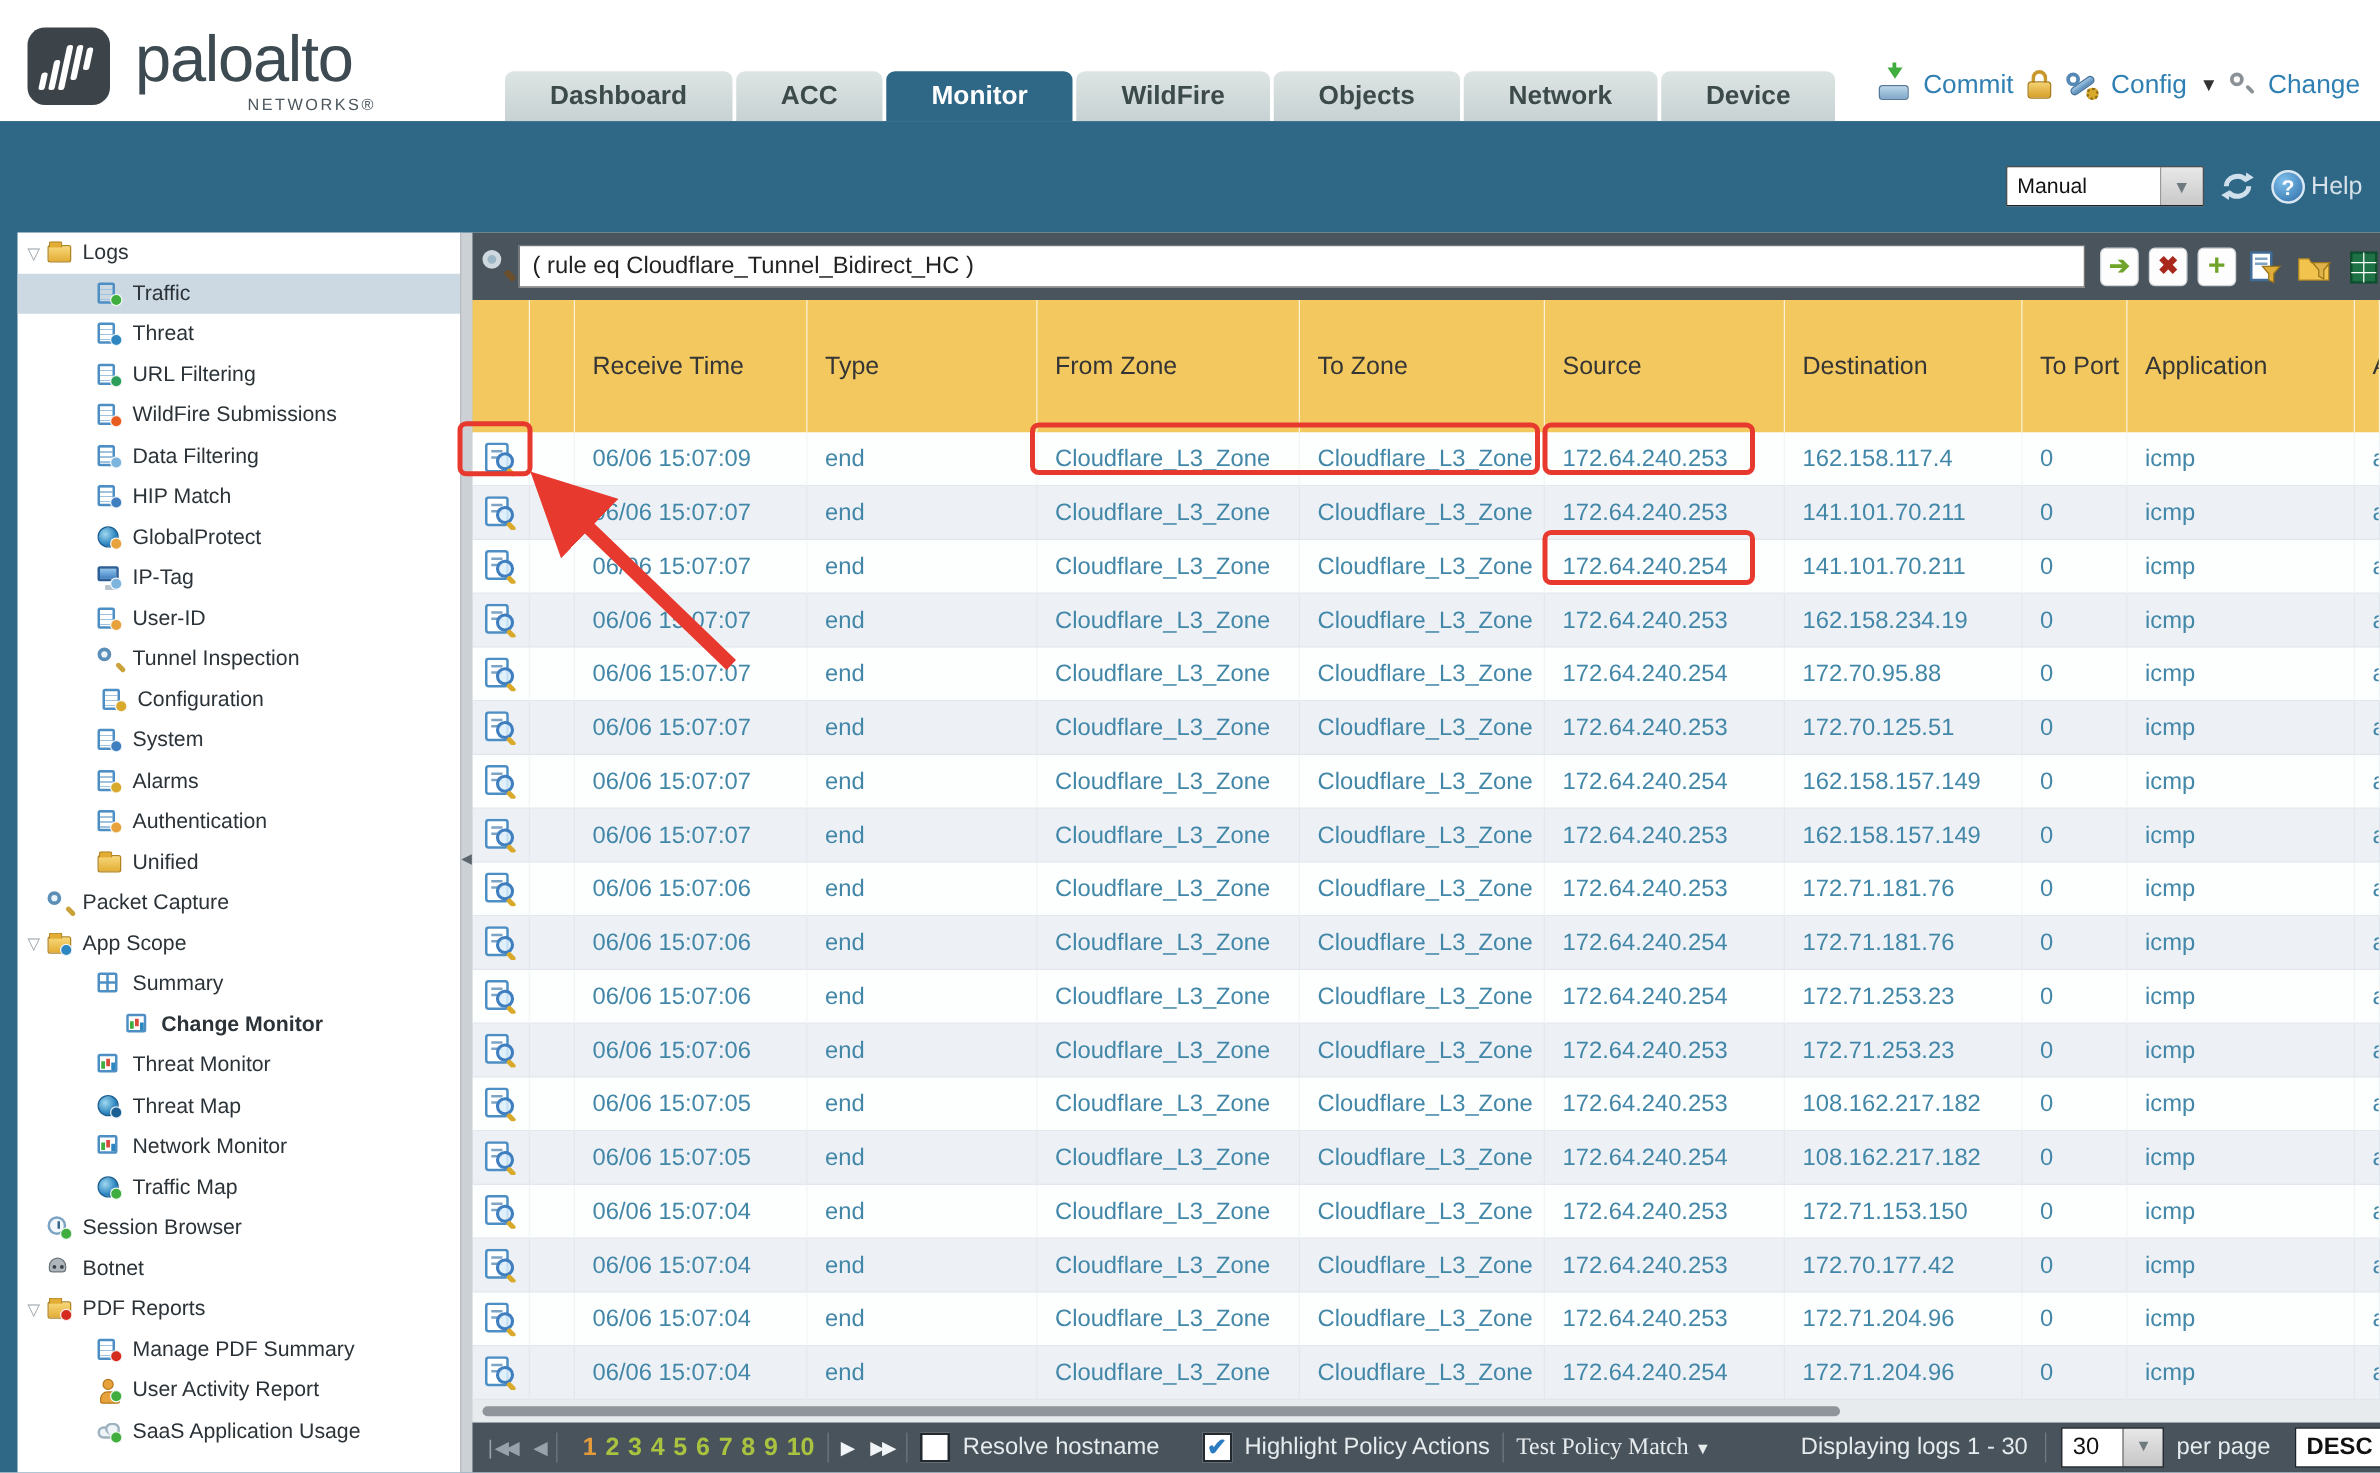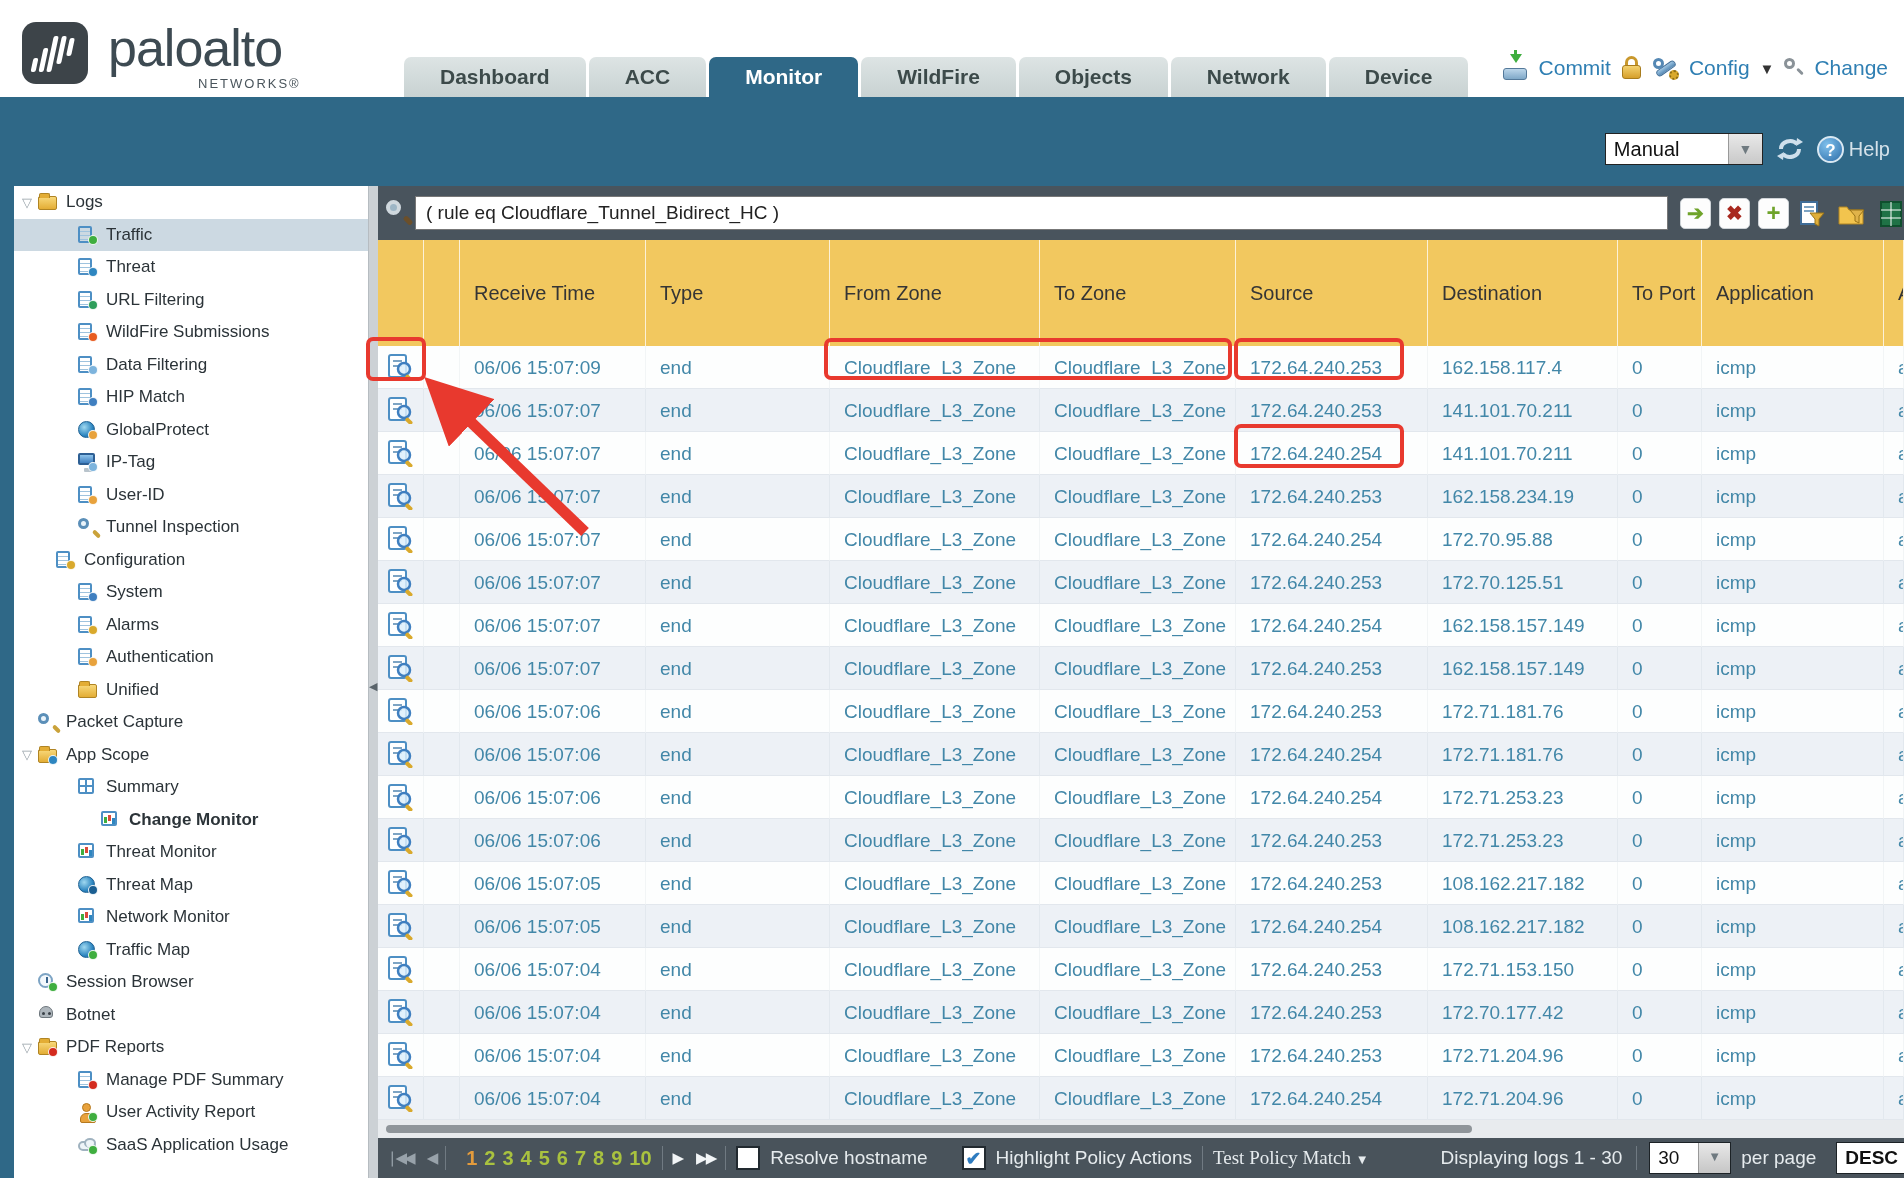--- a/index.html
+++ b/index.html
@@ -39,21 +39,21 @@
   .config-ic .gr { position:absolute; right:0; bottom:0; width:10px; height:10px; background:#d9a92c; border-radius:50%; border:2px dotted #8f6d14; }
   .caret-dn { font-size:15px; color:#333; }
   .search-ic { width:20px; height:20px; display:inline-block; position:relative; }
   .search-ic .l { position:absolute; left:0; top:0; width:11px; height:11px; border:3px solid #8a9298; border-radius:50%; }
   .search-ic .h { position:absolute; left:12px; top:12px; width:8px; height:3px; background:#8a9298; transform:rotate(45deg); border-radius:2px; }
 
   
   .tealband { position:absolute; left:0; top:97px; width:1904px; height:89px; background:#2f6887; }
   .refresh-group { position:absolute; right:14px; top:36px; display:flex; align-items:center; gap:12px; }
   .combo { display:flex; border:1px solid #222; background:#fff; }
-  .combo .val { width:122px; height:30px; line-height:30px; padding-left:8px; font-size:20px; color:#111; background:#fff; }
+  .combo .val { width:122px; height:30px; line-height:30px; padding-left:8px; font-size:17px; color:#111; background:#fff; }
   .combo .btn { width:34px; height:30px; background:linear-gradient(#e8e8e8,#c9c9c9); border-left:1px solid #999; text-align:center; line-height:30px; color:#6f7a80; font-size:14px; }
   .refresh-ic { width:30px; height:28px; }
   .help-wrap { display:flex; align-items:center; gap:5px; }
   .help-ic { width:27px; height:27px; border-radius:50%; background:radial-gradient(circle at 35% 30%, #7fc0ec, #2d6da8); border:2px solid #d9e8f2; color:#fff; font-weight:bold; font-size:17px; text-align:center; line-height:25px; }
   .help-lbl { color:#d5e2ea; font-size:20px; }
 
   
   .sidebar { position:absolute; left:14px; top:186px; width:354px; height:992px; background:#ffffff; overflow:hidden; }
   .tree-row { position:relative; height:32.5px; display:flex; align-items:center; font-size:17px; color:#2b3338; white-space:nowrap; }
   .tree-row.selected { background:#ccd9e2; }
@@ -291,21 +291,21 @@
       </span>
       <span>User-ID</span>
     </div>
     <div class="tree-row" style="padding-left: 44px;">
       <span class="tw"></span>
       <span class="ic">
         <span class="base b-mag"></span>
       </span>
       <span>Tunnel Inspection</span>
     </div>
-    <div class="tree-row" style="padding-left: 22px;">
+    <div class="tree-row" style="padding-left: 48px;">
       <span class="tw"></span>
       <span class="ic">
         <span class="base b-page"></span>
         <span class="bdg" style="background:#d9a92c"></span>
       </span>
       <span>Configuration</span>
     </div>
     <div class="tree-row" style="padding-left: 44px;">
       <span class="tw"></span>
       <span class="ic">

